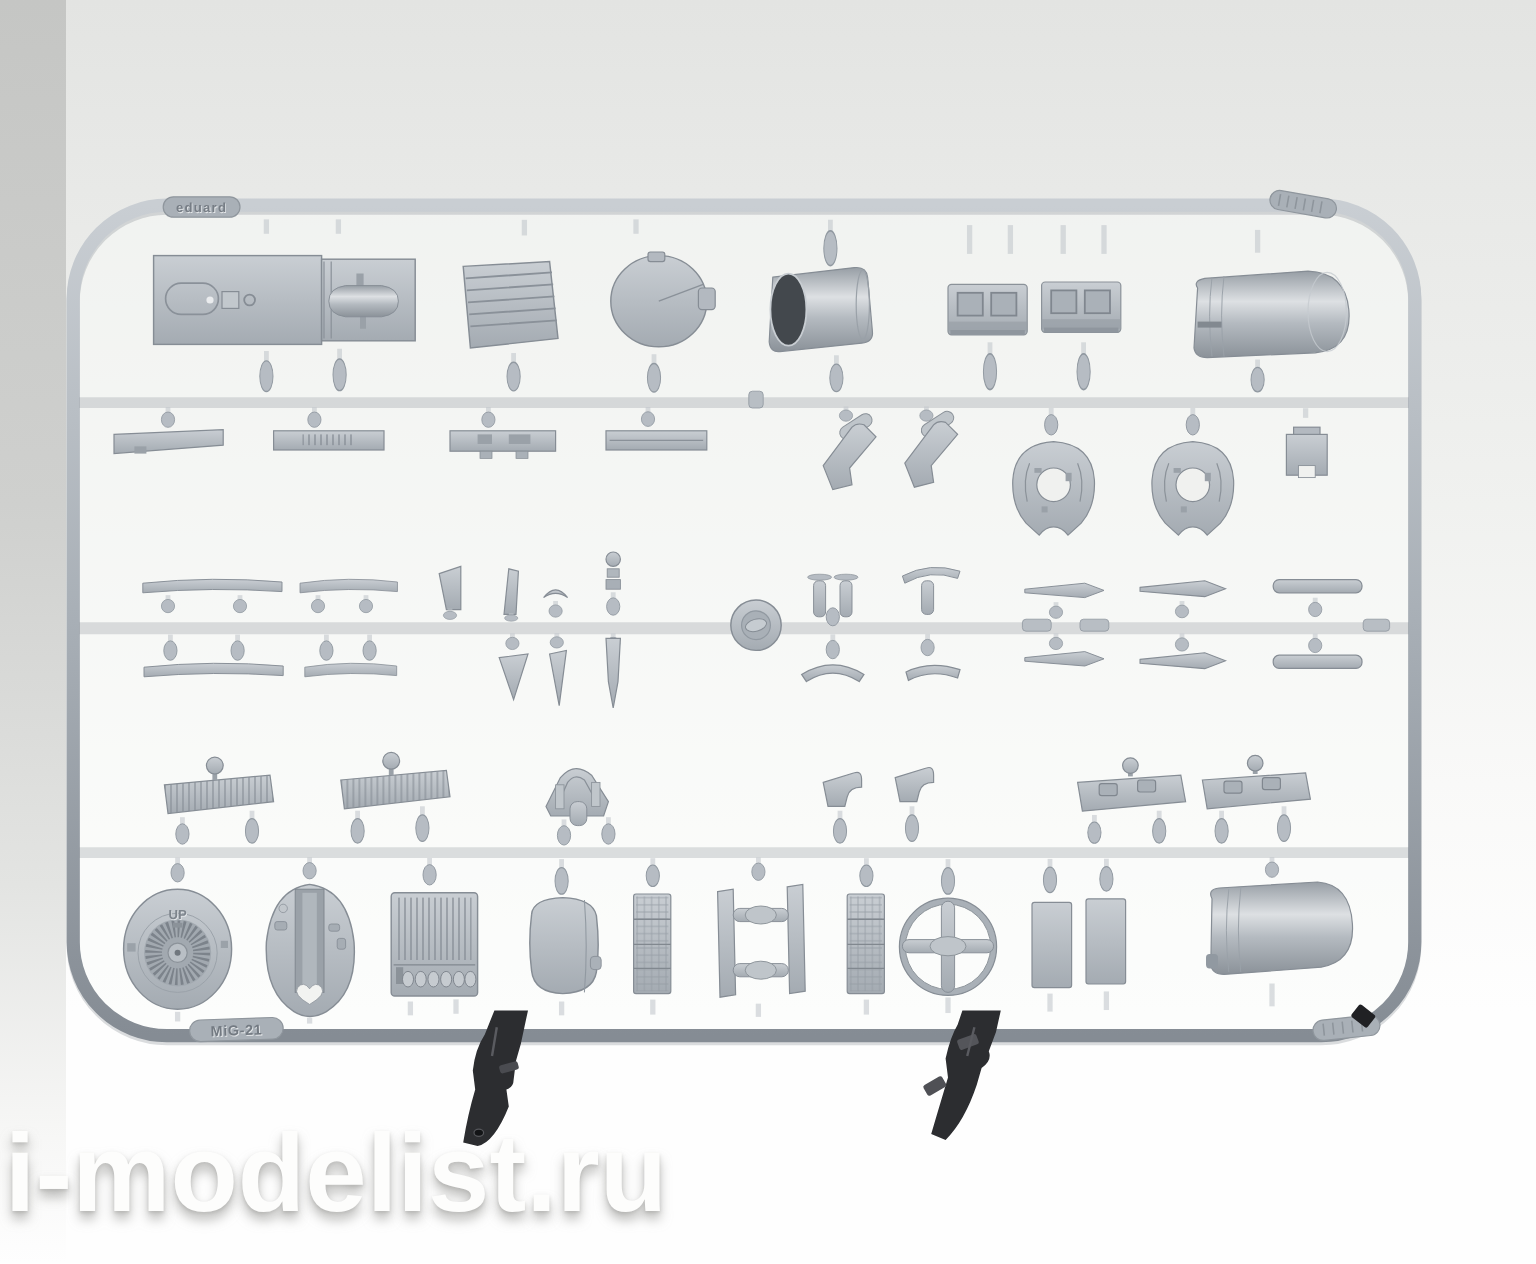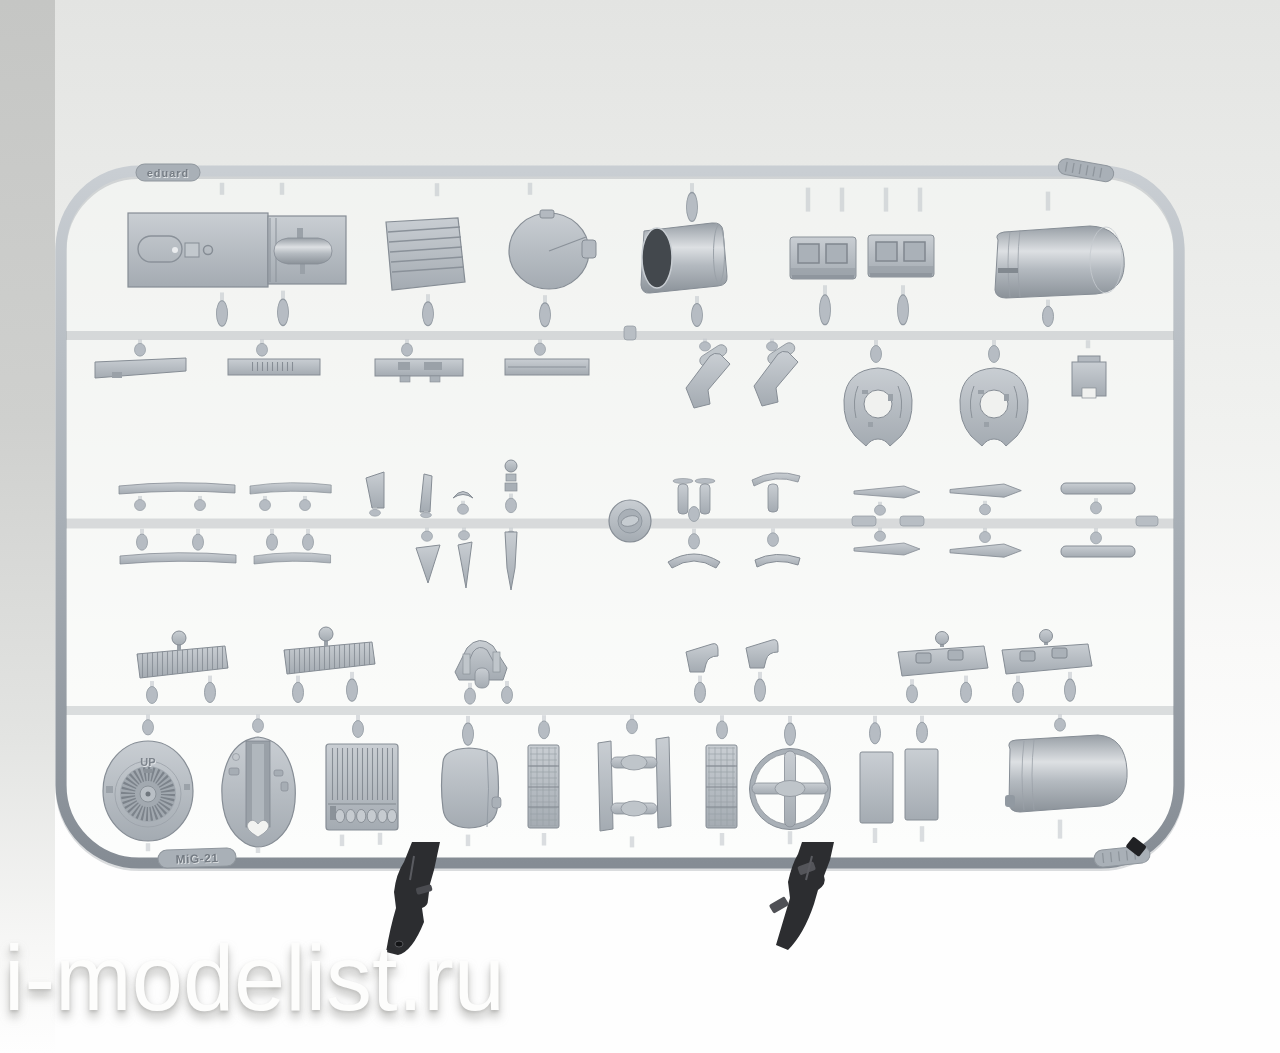--- a/index.html
+++ b/index.html
@@ -2,21 +2,21 @@
 <html><head>
 <meta charset="utf-8">
 <style>
   html,body{margin:0;padding:0;background:#ffffff;}
   .photo{position:relative;width:1280px;height:1053px;overflow:hidden;
          background:linear-gradient(180deg,#e3e4e2 0%,#e8e9e7 15%,#f0f1ef 40%,#f9f9f8 62%,#fefefe 80%);
          font-family:"Liberation Sans",sans-serif;text-align:center;}
   .left-band{position:absolute;left:0;top:0;width:55px;height:100%;
          background:linear-gradient(180deg,#c5c6c4 0%,#cfd0ce 40%,#e3e4e2 70%,#f7f7f6 90%,#fefefe 100%);}
   .watermark{position:absolute;left:4px;top:926px;
-         font-weight:normal;font-size:92px;letter-spacing:0px;color:#fdfdfc;white-space:nowrap;
+         font-weight:bold;font-size:92px;letter-spacing:0px;color:#fdfdfc;white-space:nowrap;
          text-shadow:0 7px 10px rgba(148,148,145,.62),0 2px 3px rgba(160,160,157,.42);
          user-select:none;}
   svg{position:absolute;left:0;top:0;}
   svg text{font-family:"Liberation Sans",sans-serif;}
 </style>
 </head>
 <body>
 
 <div class="photo">
   <div class="left-band"></div>

